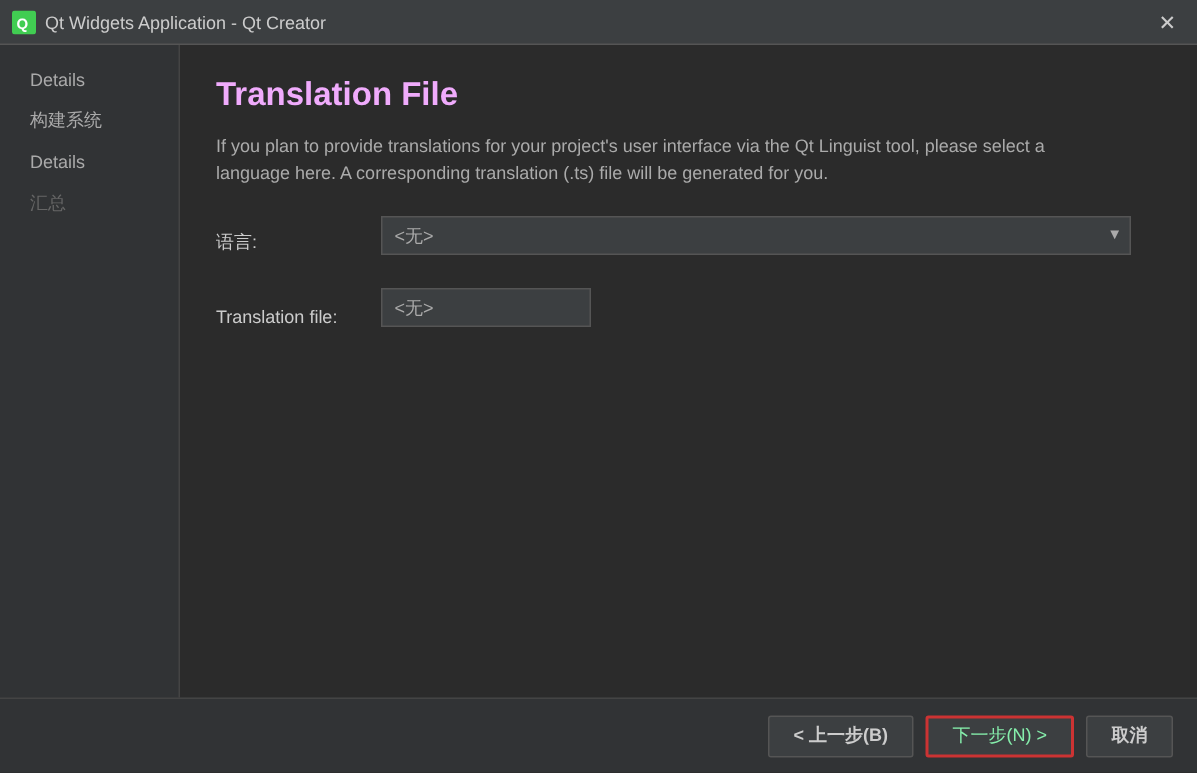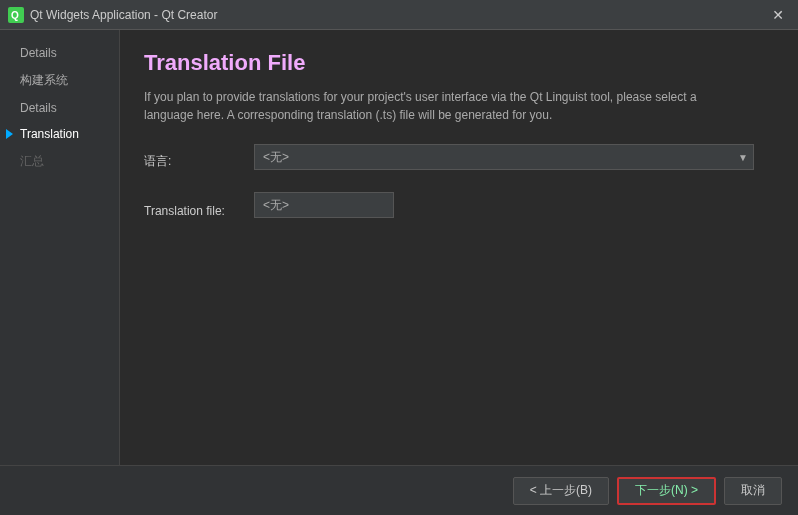--- a/index.html
+++ b/index.html
@@ -184,20 +184,21 @@
       border-radius: 2px;
       height: 28px;
       display: inline-flex;
       align-items: center;
     }
 
     .btn-default {
       background: #3c3f41;
       border: 1px solid #555;
       color: #cccccc;
+      font-weight: bold;
     }
 
     .btn-next {
       background: #3c3f41;
       border: 2px solid #cc3333;
       color: #86efac;
     }
   </style>
 </head>
 <body>
@@ -218,23 +219,20 @@
   <div class="sidebar">
     <div class="sidebar-item">
       <span>Details</span>
     </div>
     <div class="sidebar-item">
       <span>构建系统</span>
     </div>
     <div class="sidebar-item">
       <span>Details</span>
     </div>
-    <div class="sidebar-item active">
-      <span>Translation</span>
-    </div>
     <div class="sidebar-item disabled">
       <span>汇总</span>
     </div>
   </div>
 
   <div class="content">
     <div class="content-title">Translation File</div>
     <div class="content-description">If you plan to provide translations for your project's user interface via the Qt Linguist tool, please select a language here. A corresponding translation (.ts) file will be generated for you.</div>
 
     <div class="form-row">

